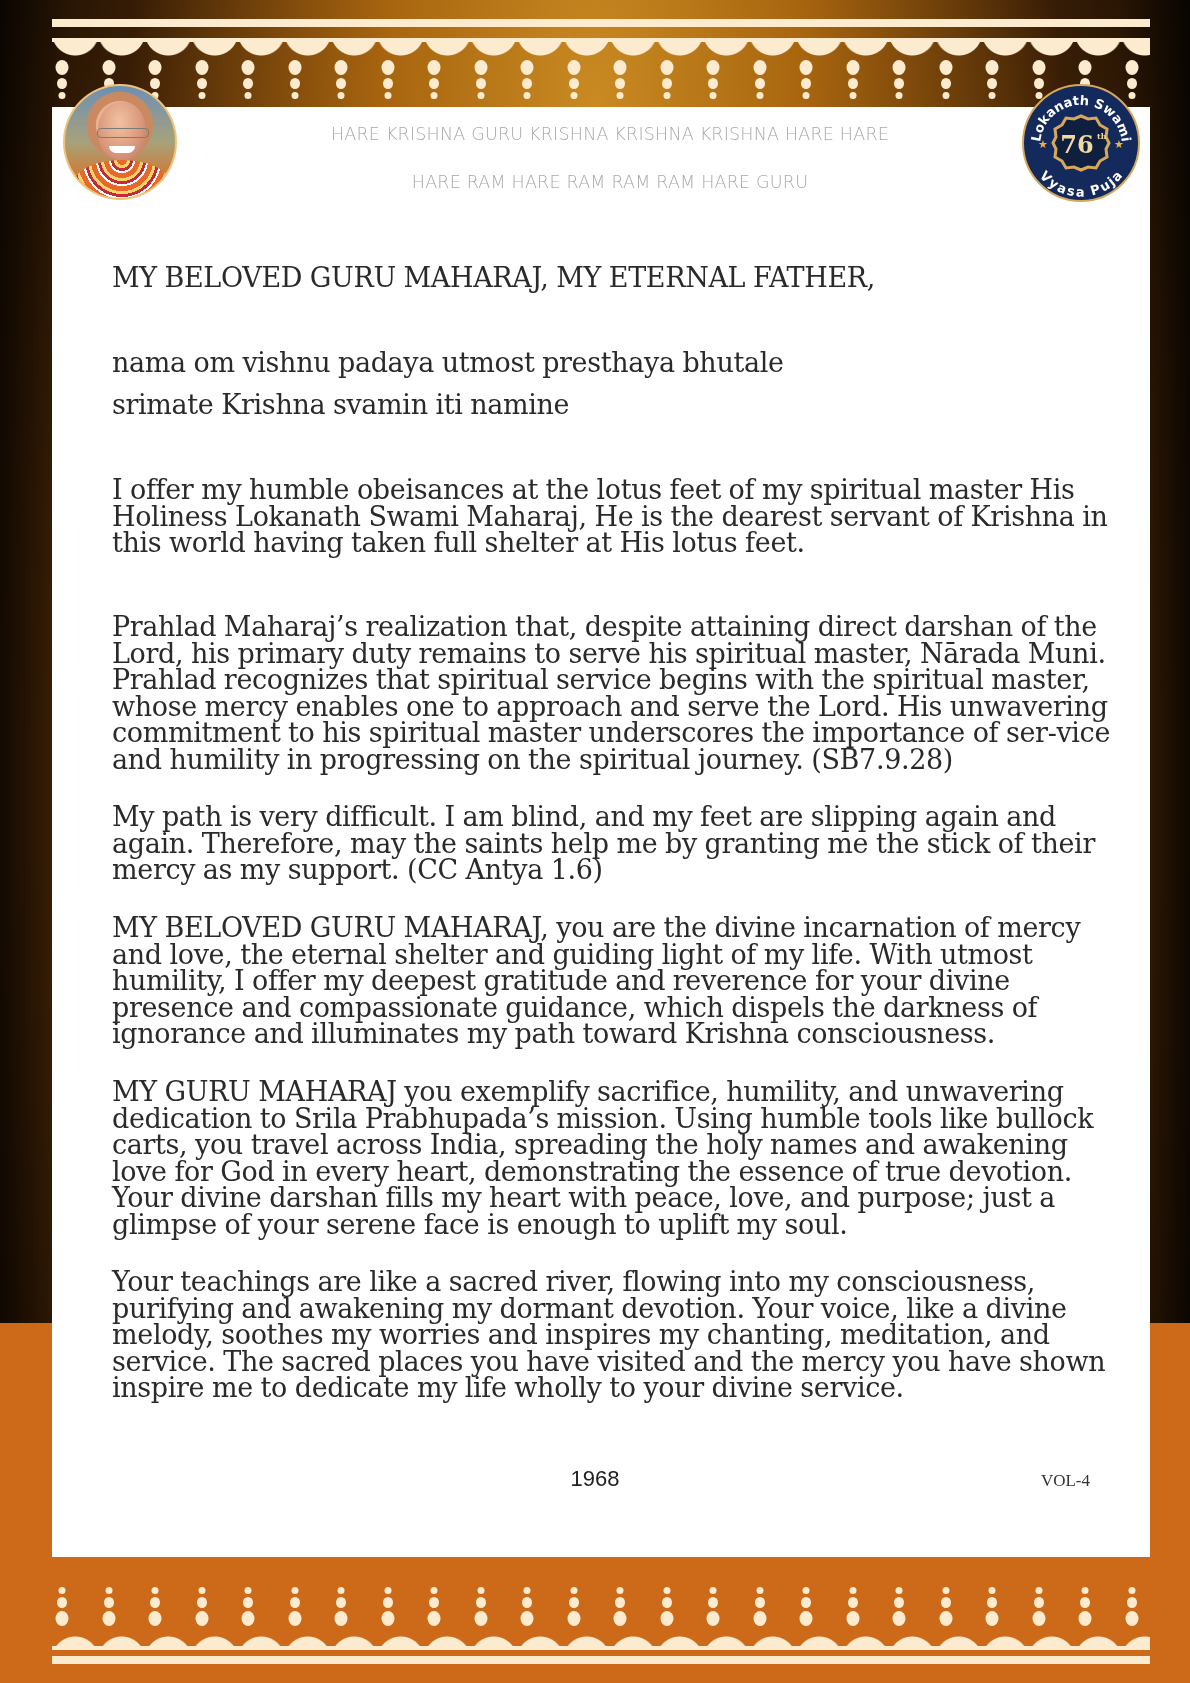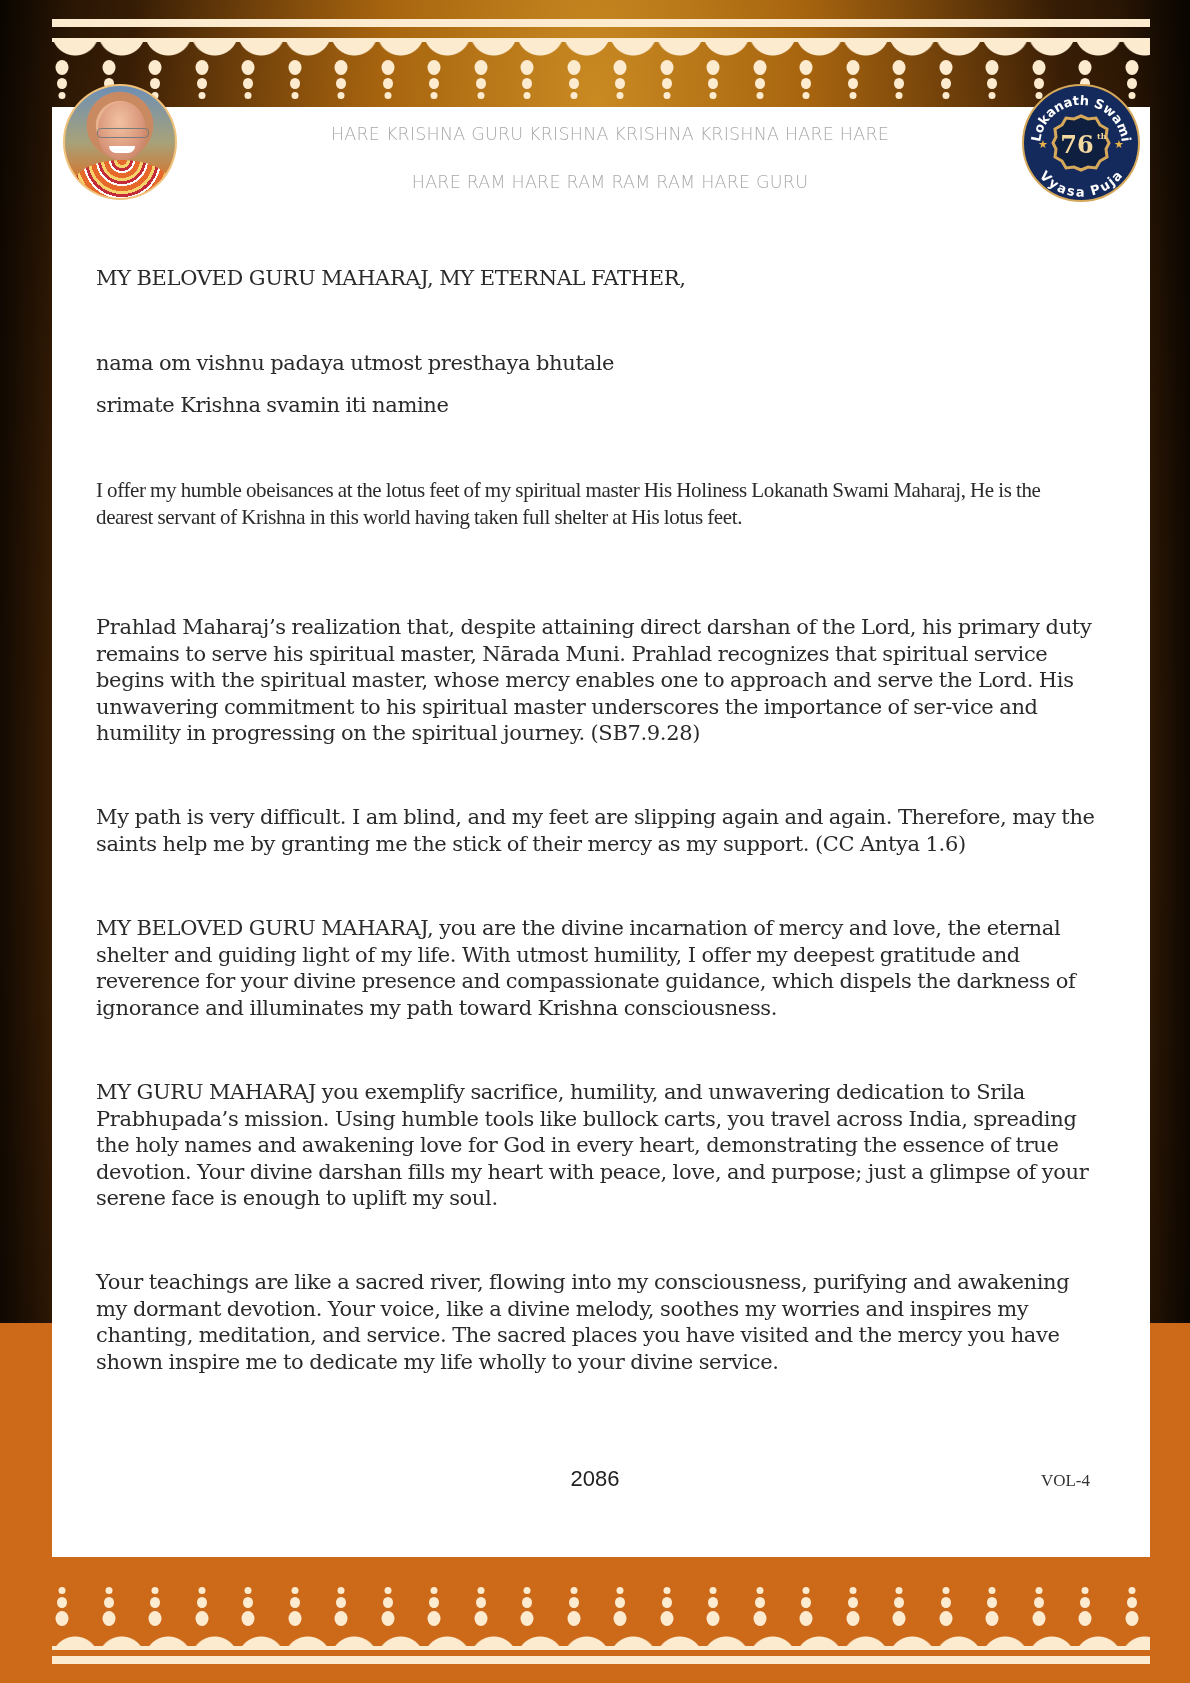--- a/index.html
+++ b/index.html
@@ -81,21 +81,21 @@
   .badge svg { position: absolute; left: 0; top: 0; }
 
   
   .mantra {
     position: absolute; left: 230px; width: 760px; text-align: center;
     font-family: "DejaVu Sans", sans-serif; font-weight: 300; color: #a8a8a8;
     font-size: 17.5px; letter-spacing: 0.2px;
   }
   .mantra.l1 { top: 124px; }
   .mantra.l2 { top: 172px; }
-  .para { position: absolute; left: 96px; width: 1000px; color: #2a2a2a; font-size: 21px; line-height: 26.5px; letter-spacing: -0.35px; word-spacing: -0.5px; }
+  .para { position: absolute; left: 112px; width: 1000px; color: #2a2a2a; font-size: 27px; line-height: 26.5px; letter-spacing: -0.35px; word-spacing: -0.5px; }
 
   .page-number {
     position: absolute; left: 0; width: 1190px; text-align: center; top: 1466px;
     font-family: "Liberation Sans", sans-serif; font-size: 22px; color: #222;
   }
   .vol-label {
     position: absolute; right: 100px; top: 1471px;
     font-family: "Liberation Serif", serif; font-size: 17px; color: #333;
   }
 </style>
@@ -259,28 +259,28 @@
   </svg>
 </div>
 
 <div class="mantra l1">HARE KRISHNA GURU KRISHNA KRISHNA KRISHNA HARE HARE</div>
 <div class="mantra l2">HARE RAM HARE RAM RAM RAM HARE GURU</div>
 
 <div class="para" style="top:265px;">MY BELOVED GURU MAHARAJ, MY ETERNAL FATHER,</div>
 <div class="para" style="top:350px;">nama om vishnu padaya utmost presthaya bhutale</div>
 <div class="para" style="top:392px;">srimate Krishna svamin iti namine</div>
 
-<div class="para" style="top:477px;font-family:Liberation Serif, serif;">I offer my humble obeisances at the lotus feet of my spiritual master His Holiness Lokanath Swami Maharaj, He is the dearest servant of Krishna in this world having taken full shelter at His lotus feet.</div>
+<div class="para" style="top:477px;">I offer my humble obeisances at the lotus feet of my spiritual master His Holiness Lokanath Swami Maharaj, He is the dearest servant of Krishna in this world having taken full shelter at His lotus feet.</div>
 <div class="para" style="top:614px;">Prahlad Maharaj’s realization that, despite attaining direct darshan of the Lord, his primary duty remains to serve his spiritual master, Nārada Muni. Prahlad recognizes that spiritual service begins with the spiritual master, whose mercy enables one to approach and serve the Lord. His unwavering commitment to his spiritual master underscores the importance of ser-vice and humility in progressing on the spiritual journey. (SB7.9.28)</div>
 <div class="para" style="top:804px;">My path is very difficult. I am blind, and my feet are slipping again and again. Therefore, may the saints help me by granting me the stick of their mercy as my support. (CC Antya 1.6)</div>
 <div class="para" style="top:915px;">MY BELOVED GURU MAHARAJ, you are the divine incarnation of mercy and love, the eternal shelter and guiding light of my life. With utmost humility, I offer my deepest gratitude and reverence for your divine presence and compassionate guidance, which dispels the darkness of ignorance and illuminates my path toward Krishna consciousness.</div>
 <div class="para" style="top:1079px;">MY GURU MAHARAJ you exemplify sacrifice, humility, and unwavering dedication to Srila Prabhupada’s mission. Using humble tools like bullock carts, you travel across India, spreading the holy names and awakening love for God in every heart, demonstrating the essence of true devotion. Your divine darshan fills my heart with peace, love, and purpose; just a glimpse of your serene face is enough to uplift my soul.</div>
 <div class="para" style="top:1269px;">Your teachings are like a sacred river, flowing into my consciousness, purifying and awakening my dormant devotion. Your voice, like a divine melody, soothes my worries and inspires my chanting, meditation, and service. The sacred places you have visited and the mercy you have shown inspire me to dedicate my life wholly to your divine service.</div>
 
-<div class="page-number">2086</div>
+<div class="page-number">1968</div>
 <div class="vol-label">VOL-4</div>
 
 <div class="dots-bottom" id="dotsBottom">
     <div class="dot-col" style="left: 3px;">
       <span style="width: 13px; height: 15px; top: 26px;"></span>
       <span style="width: 10px; height: 11px; top: 12px;"></span>
       <span style="width: 7px; height: 7px; top: 2px;"></span>
     </div>
     <div class="dot-col" style="left: 49.5px;">
       <span style="width: 13px; height: 15px; top: 26px;"></span>

